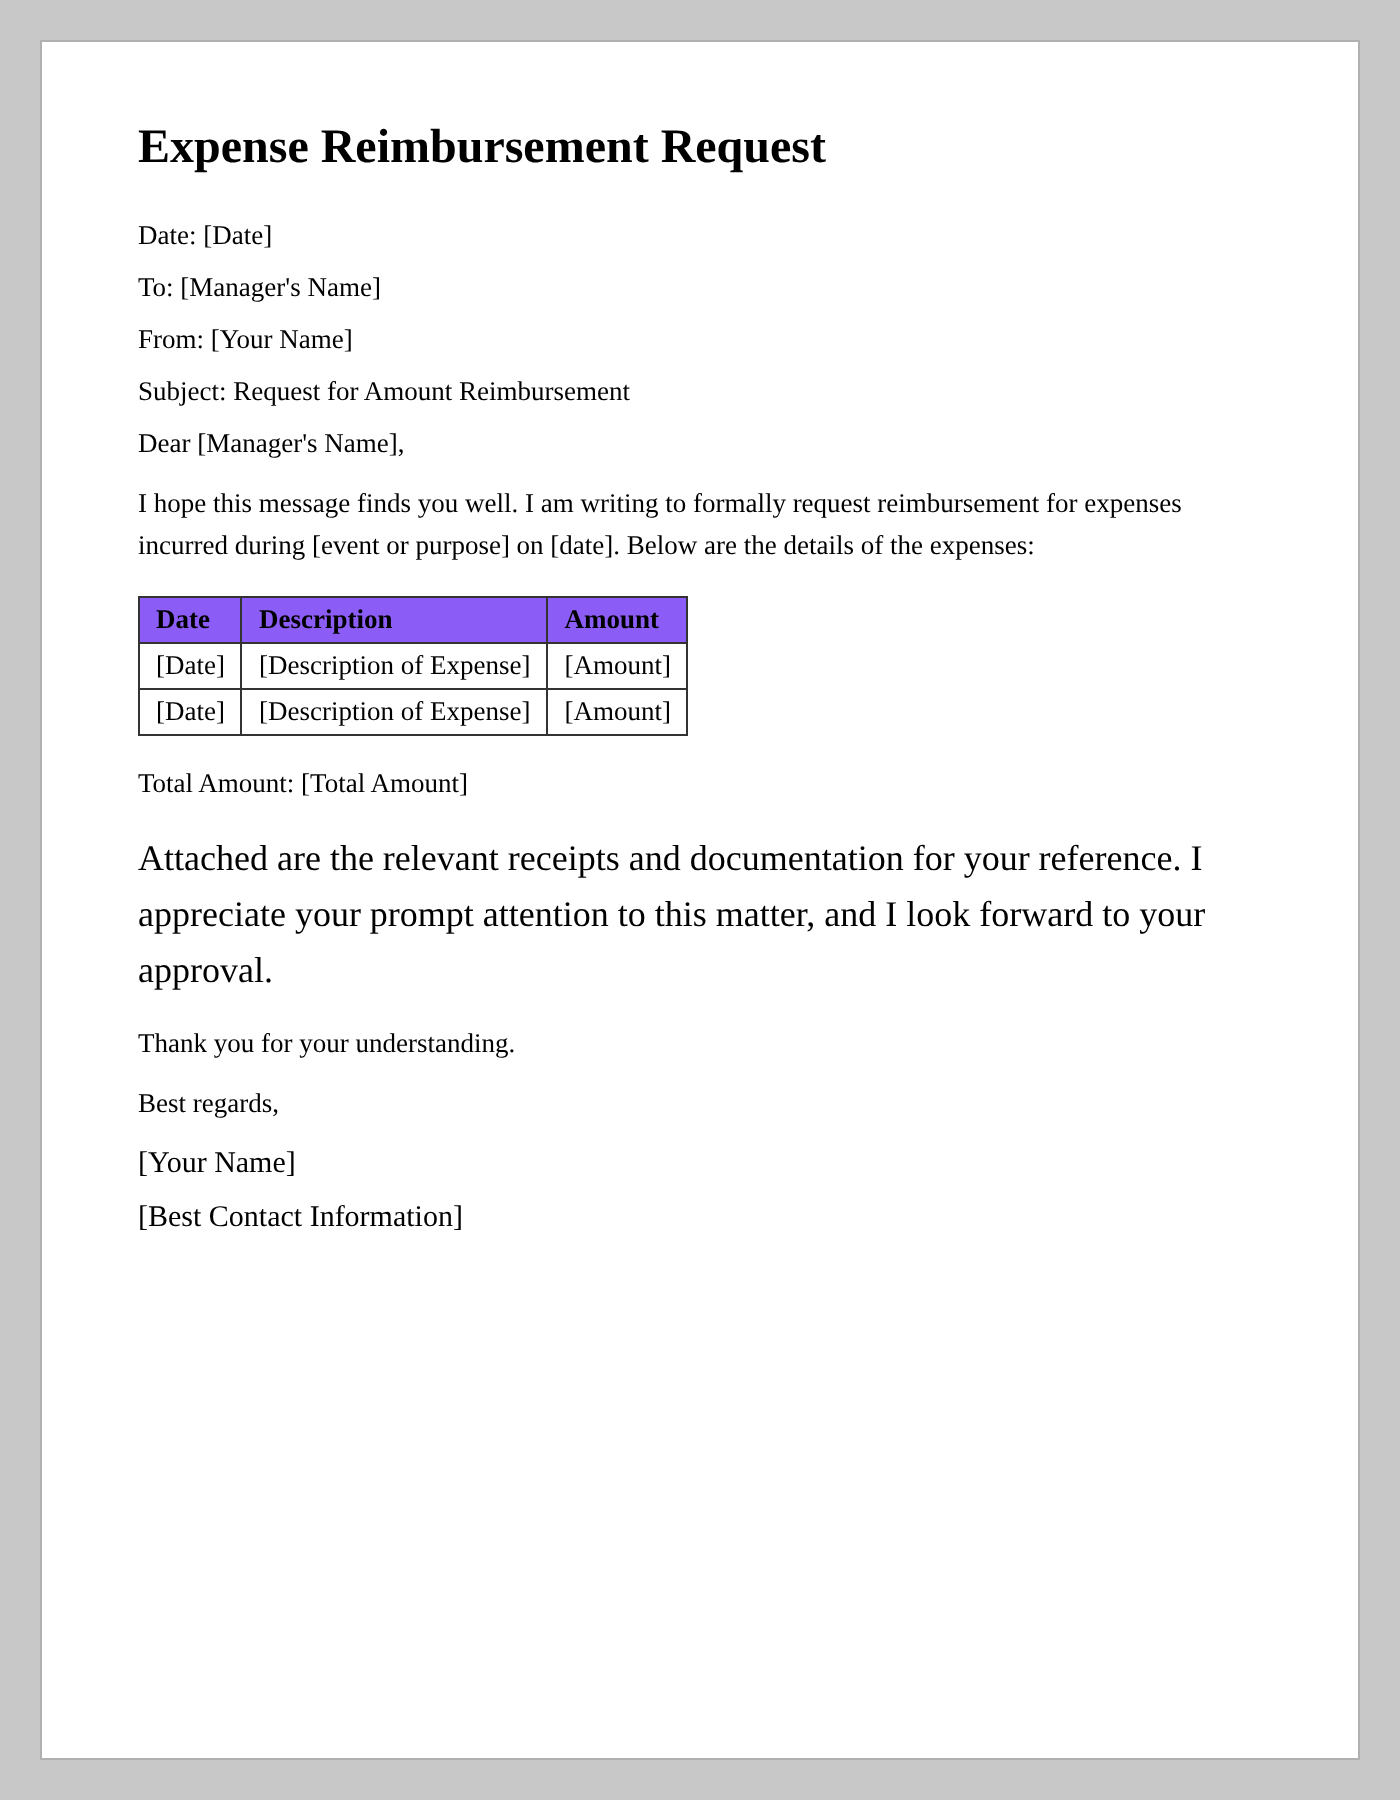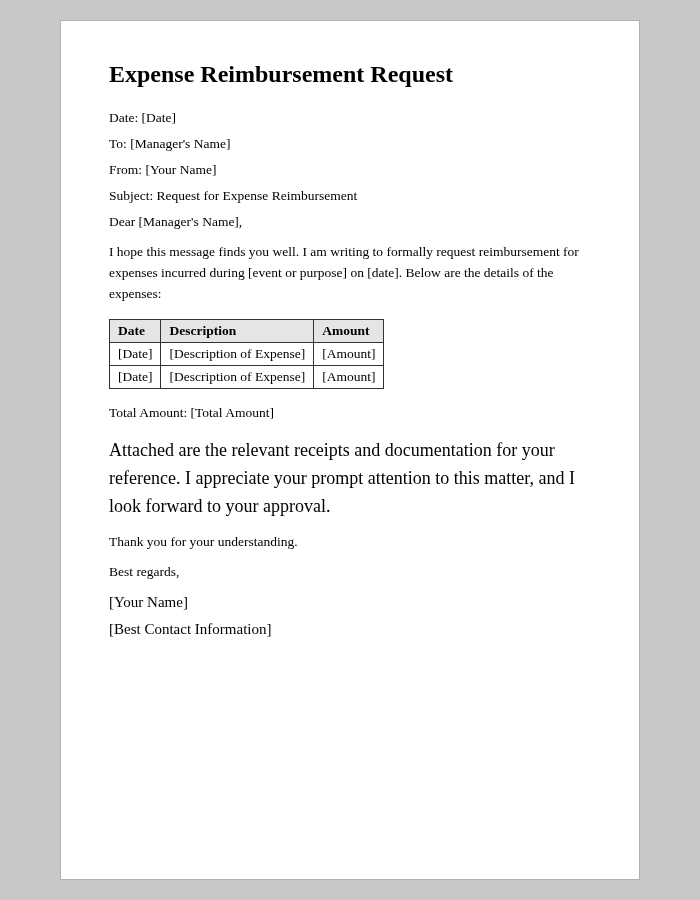--- a/index.html
+++ b/index.html
@@ -13,21 +13,21 @@
       display: flex;
       justify-content: center;
       align-items: flex-start;
       min-height: 900px;
       padding: 20px;
       font-family: Georgia, 'Times New Roman', serif;
     }
 
     .page {
       background: #ffffff;
-      width: 580px;
+      width: 660px;
       min-height: 860px;
       border: 1px solid #b0b0b0;
       padding: 40px 48px;
     }
 
     .doc-title {
       font-size: 24px;
       font-weight: bold;
       margin-bottom: 22px;
       font-family: Georgia, 'Times New Roman', serif;
@@ -59,21 +59,21 @@
 
     .expense-table th,
     .expense-table td {
       border: 1px solid #333;
       padding: 3px 8px;
       text-align: left;
     }
 
     .expense-table th {
       font-weight: bold;
-      background: #e5e5e5;
+      background: #8b5cf6;
     }
 
     .total-line {
       font-size: 13.5px;
       margin-bottom: 16px;
     }
 
     .closing-para {
       font-size: 18px;
       margin-bottom: 14px;
@@ -98,21 +98,21 @@
 </head>
 <body>
 
 <div class="page">
 
   <h1 class="doc-title">Expense Reimbursement Request</h1>
 
   <p class="meta-line">Date: [Date]</p>
   <p class="meta-line">To: [Manager's Name]</p>
   <p class="meta-line">From: [Your Name]</p>
-  <p class="meta-line">Subject: Request for Expense Reimbursement</p>
+  <p class="meta-line">Subject: Request for Amount Reimbursement</p>
 
   <p class="dear-line">Dear [Manager's Name],</p>
 
   <p class="body-para">I hope this message finds you well. I am writing to formally request reimbursement for expenses incurred during [event or purpose] on [date]. Below are the details of the expenses:</p>
 
   <table class="expense-table">
     <thead>
       <tr>
         <th>Date</th>
         <th>Description</th>

